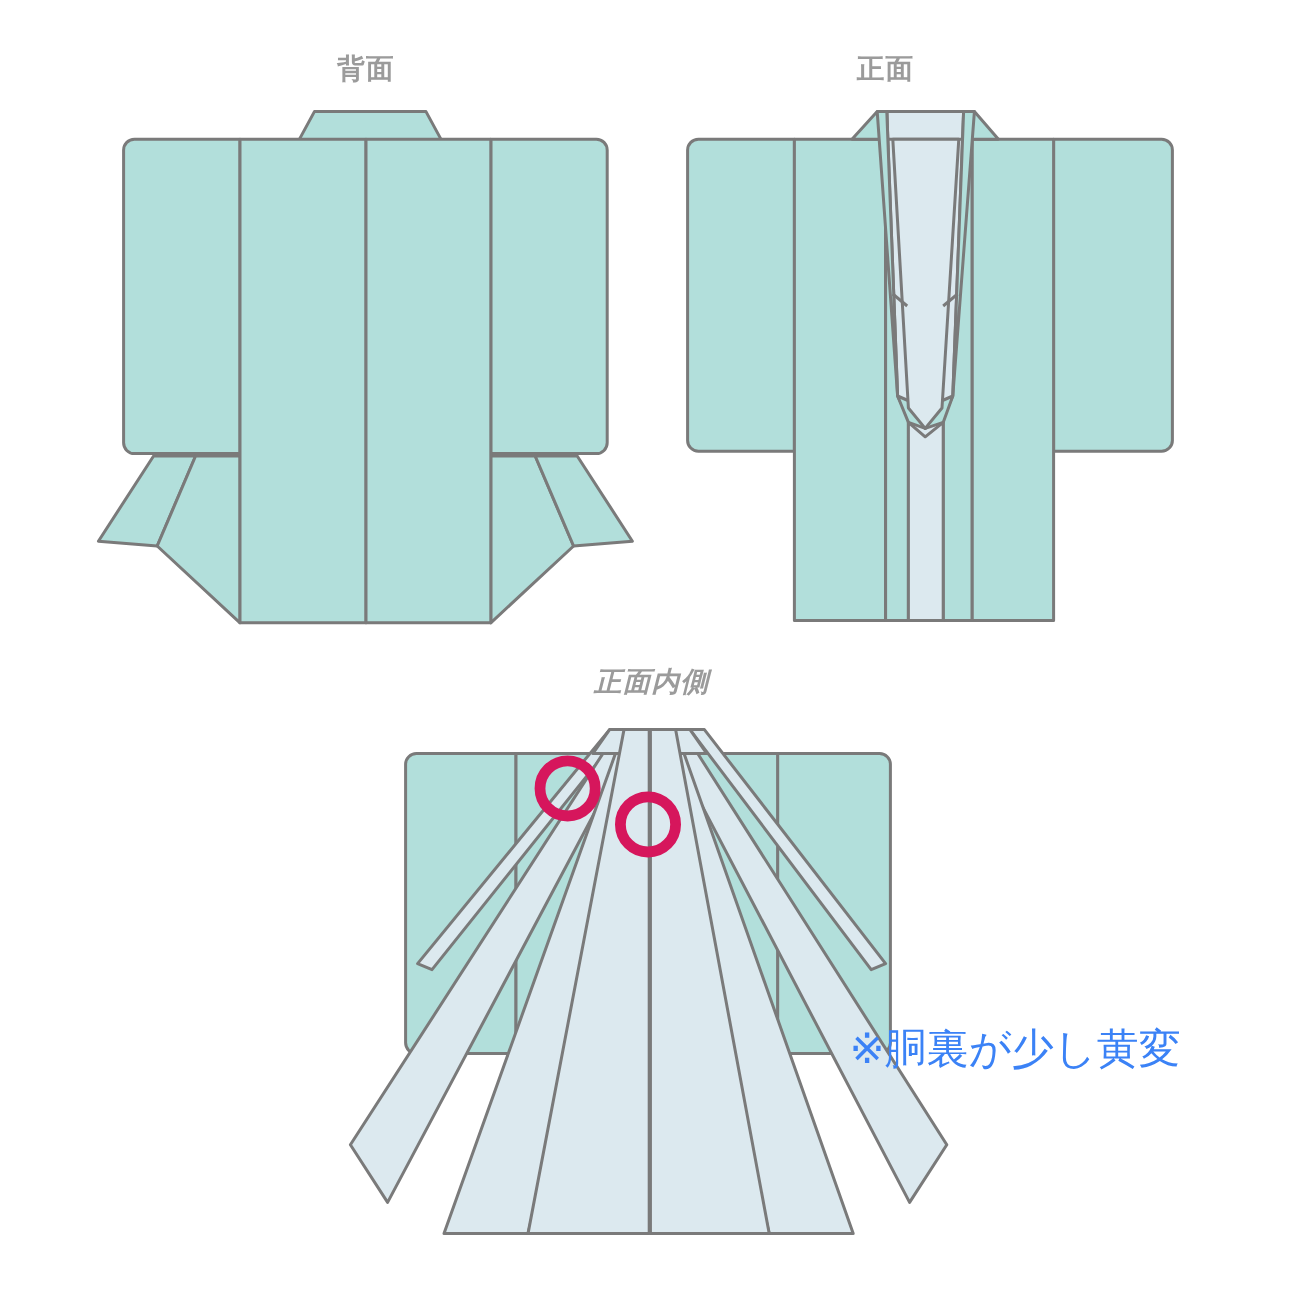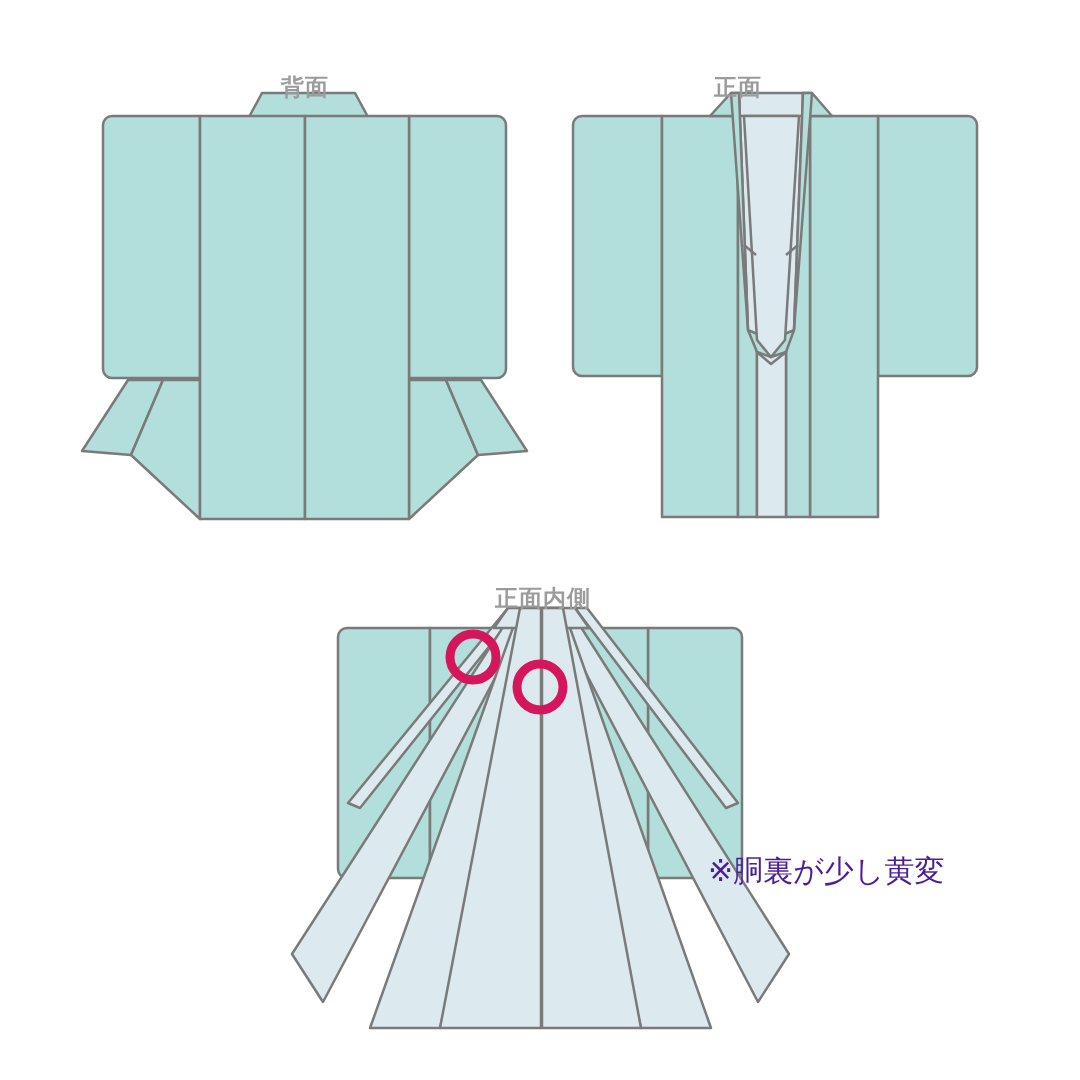--- a/index.html
+++ b/index.html
@@ -24,33 +24,32 @@
   .view-label {
     position: absolute;
     font-family: "Liberation Sans", "DejaVu Sans", sans-serif;
     font-size: 23px;
     font-weight: bold;
     color: #9b9b9b;
     letter-spacing: 1px;
     white-space: nowrap;
     text-align: left;
     transform: translateX(-50%);
-    margin-top: 30px;
   }
   #label-back  { left: 305px; top: 42px; }
   #label-front { left: 738px; top: 42px; }
-  #label-front-inside { left: 543px; top: 553px; }
+  #label-front-inside { left: 543px; top: 553px; font-style: italic; }
 
   .note-text {
     position: absolute;
     left: 708px;
     top: 851px;
     font-family: "DejaVu Sans", "Liberation Sans", sans-serif;
-    font-size: 30px;
-    color: #4c1d95;
+    font-size: 35px;
+    color: #3b82f6;
     white-space: nowrap;
     letter-spacing: 0px;
   }
 </style>
 </head>
 <body>
 
 <svg id="canvas" viewBox="0 0 1080 1080" xmlns="http://www.w3.org/2000/svg">
 
   <g>

